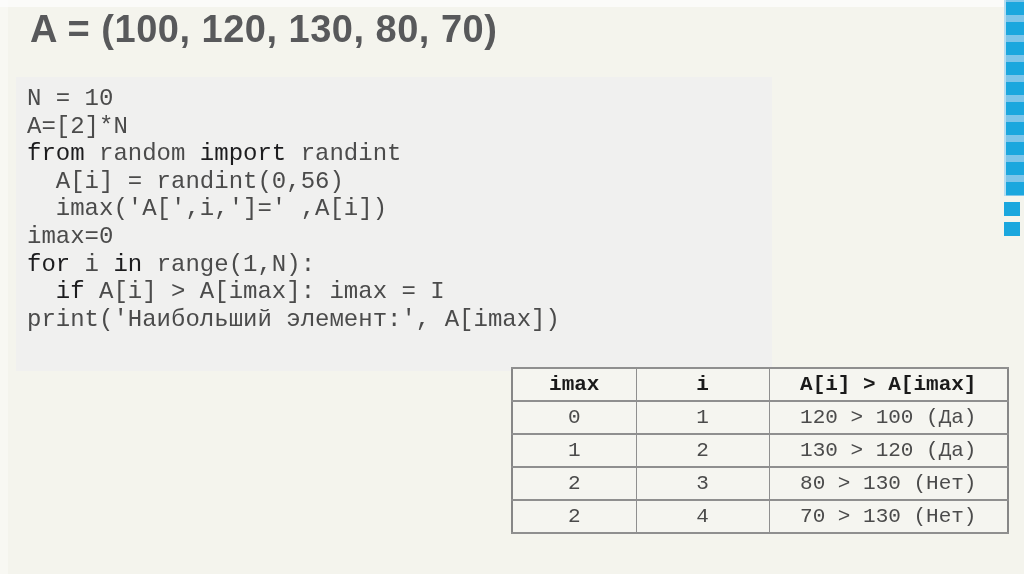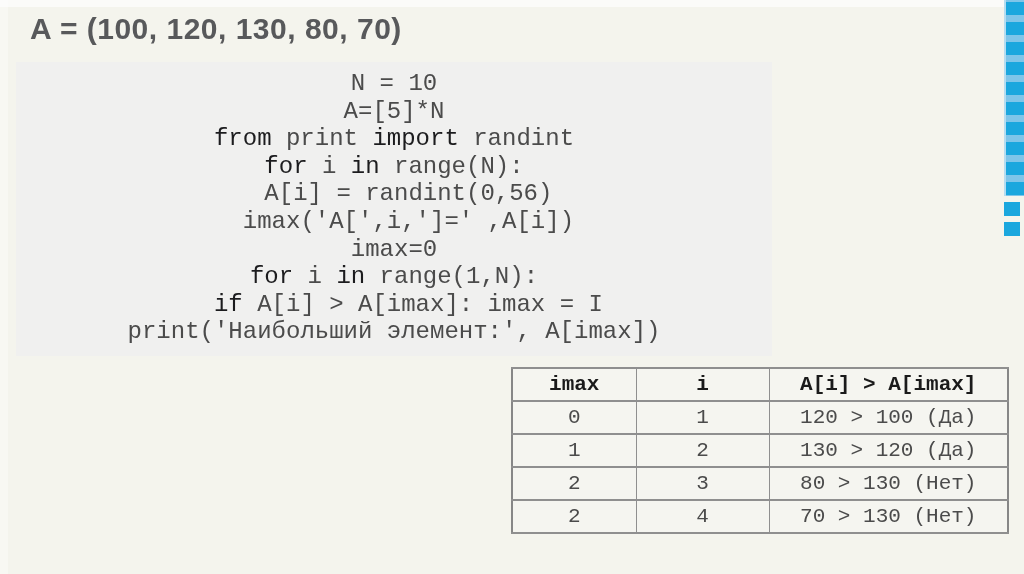--- a/index.html
+++ b/index.html
@@ -14,35 +14,34 @@
   .top-band {
     position:absolute; left:0; top:0; width:1024px; height:7px;
     background:rgba(255,255,255,0.65);
   }
   .left-band {
     position:absolute; left:0; top:0; width:8px; height:574px;
     background:rgba(255,255,255,0.35);
   }
   .title {
     position:absolute; left:30px; top:6px;
-    font-size:30px; font-weight:bold; line-height:46px;
+    font-size:38px; font-weight:bold; line-height:46px;
     color: var(--title-text, #58595b);
     letter-spacing:0.5px;
     white-space:nowrap;
   }
   .code {
-    position:absolute; left:16px; top:62px;
+    position:absolute; left:16px; top:77px;
     width:756px; height:294px;
     background: var(--code-bg, #f0f0ef);
     padding:8px 11px;
     font-family:"Liberation Mono", monospace;
     font-size:24px; line-height:27.6px;
     color: var(--code-text, #4b4b4b);
     overflow:hidden;
-    text-align:center;
   }
   .code .line { white-space:pre; }
   .code .kw { font-weight:normal; color: var(--keyword-text, #1c1c1e); }
   .datatable {
     position:absolute; left:511px; top:367px;
     width:496px;
     border-collapse:collapse; table-layout:fixed;
     font-family:"Liberation Mono", monospace;
     font-size:21px;
     color: var(--table-text, #4b4b4b);
@@ -80,23 +79,22 @@
 </head>
 <body>
 
 <div class="top-band"></div>
 <div class="left-band"></div>
 
 <h1 class="title">A = (100, 120, 130, 80, 70)</h1>
 
 <div class="code">
     <div class="line"><span>N = 10</span></div>
-    <div class="line"><span>A=[5]*N</span></div>
-    <div class="line"><span class="kw">from</span><span> print </span><span class="kw">import</span><span> randint</span></div>
-    <div class="line"><span class="kw">for</span><span> i </span><span class="kw">in</span><span> range(N):</span></div>
+    <div class="line"><span>A=[2]*N</span></div>
+    <div class="line"><span class="kw">from</span><span> random </span><span class="kw">import</span><span> randint</span></div>
     <div class="line"><span>  A[i] = randint(0,56)</span></div>
     <div class="line"><span>  imax('A[',i,']=' ,A[i])</span></div>
     <div class="line"><span>imax=0</span></div>
     <div class="line"><span class="kw">for</span><span> i </span><span class="kw">in</span><span> range(1,N):</span></div>
     <div class="line"><span>  </span><span class="kw">if</span><span> A[i] &gt; A[imax]: imax = I</span></div>
     <div class="line"><span>print('Наибольший элемент:', A[imax])</span></div>
   </div>
 
 <table class="datatable">
   <colgroup>

